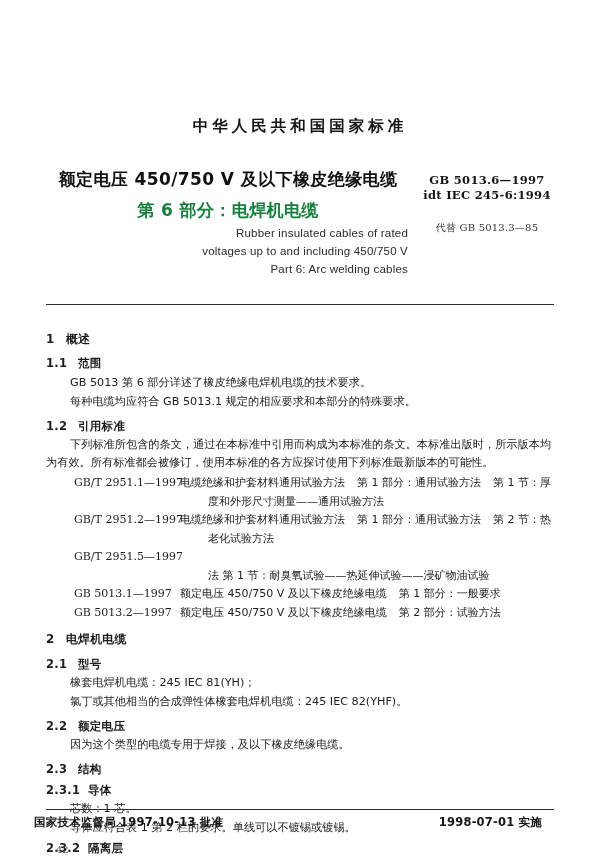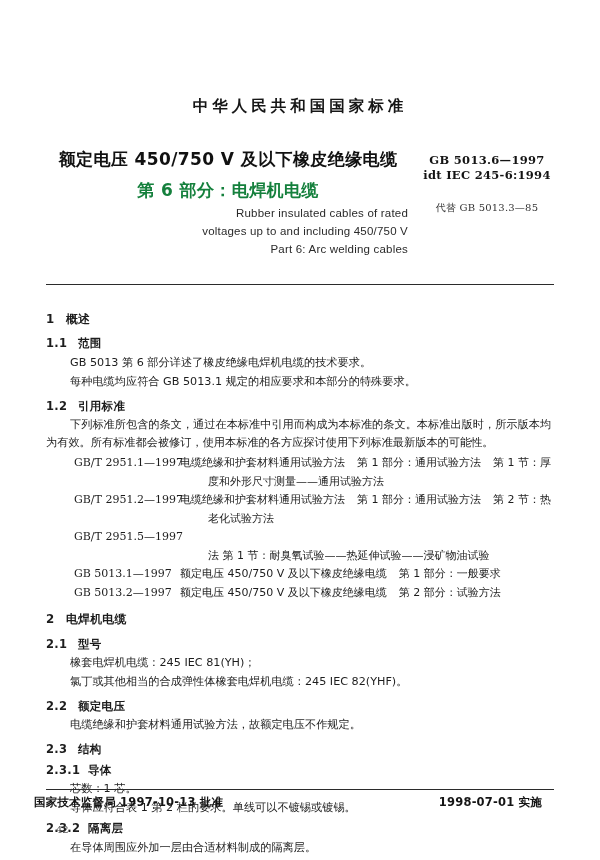--- a/index.html
+++ b/index.html
@@ -13,20 +13,21 @@
     font-family: "DejaVu Sans", "Liberation Sans", sans-serif;
     color: #1a1a1a;
     position: relative;
     overflow: hidden;
   }
   .page {
     position: relative;
     width: 600px;
     height: 656px;
     box-sizing: border-box;
+    margin-top: 20px;
   }
 
   
   .masthead {
     position: absolute;
     left: 0;
     top: 96px;
     width: 600px;
     text-align: center;
   }
@@ -285,21 +286,21 @@
 
     </div>
 
     <div class="h1"><span class="num">2</span><span>电焊机电缆</span></div>
 
     <div class="h2"><span class="num">2.1</span><span>型号</span></div>
     <div class="para">橡套电焊机电缆：245 IEC 81(YH)；</div>
     <div class="para">氯丁或其他相当的合成弹性体橡套电焊机电缆：245 IEC 82(YHF)。</div>
 
     <div class="h2"><span class="num">2.2</span><span>额定电压</span></div>
-    <div class="para">电缆绝缘和护套材料通用试验方法，故额定电压不作规定。</div>
+    <div class="para">因为这个类型的电缆专用于焊接，及以下橡皮绝缘电缆。</div>
 
     <div class="h2"><span class="num">2.3</span><span>结构</span></div>
 
     <div class="h3"><span class="num">2.3.1</span><span>导体</span></div>
     <div class="para">芯数：1 芯。</div>
     <div class="para">导体应符合表 1 第 2 栏的要求。单线可以不镀锡或镀锡。</div>
 
     <div class="h3"><span class="num">2.3.2</span><span>隔离层</span></div>
     <div class="para">在导体周围应外加一层由合适材料制成的隔离层。</div>
 

